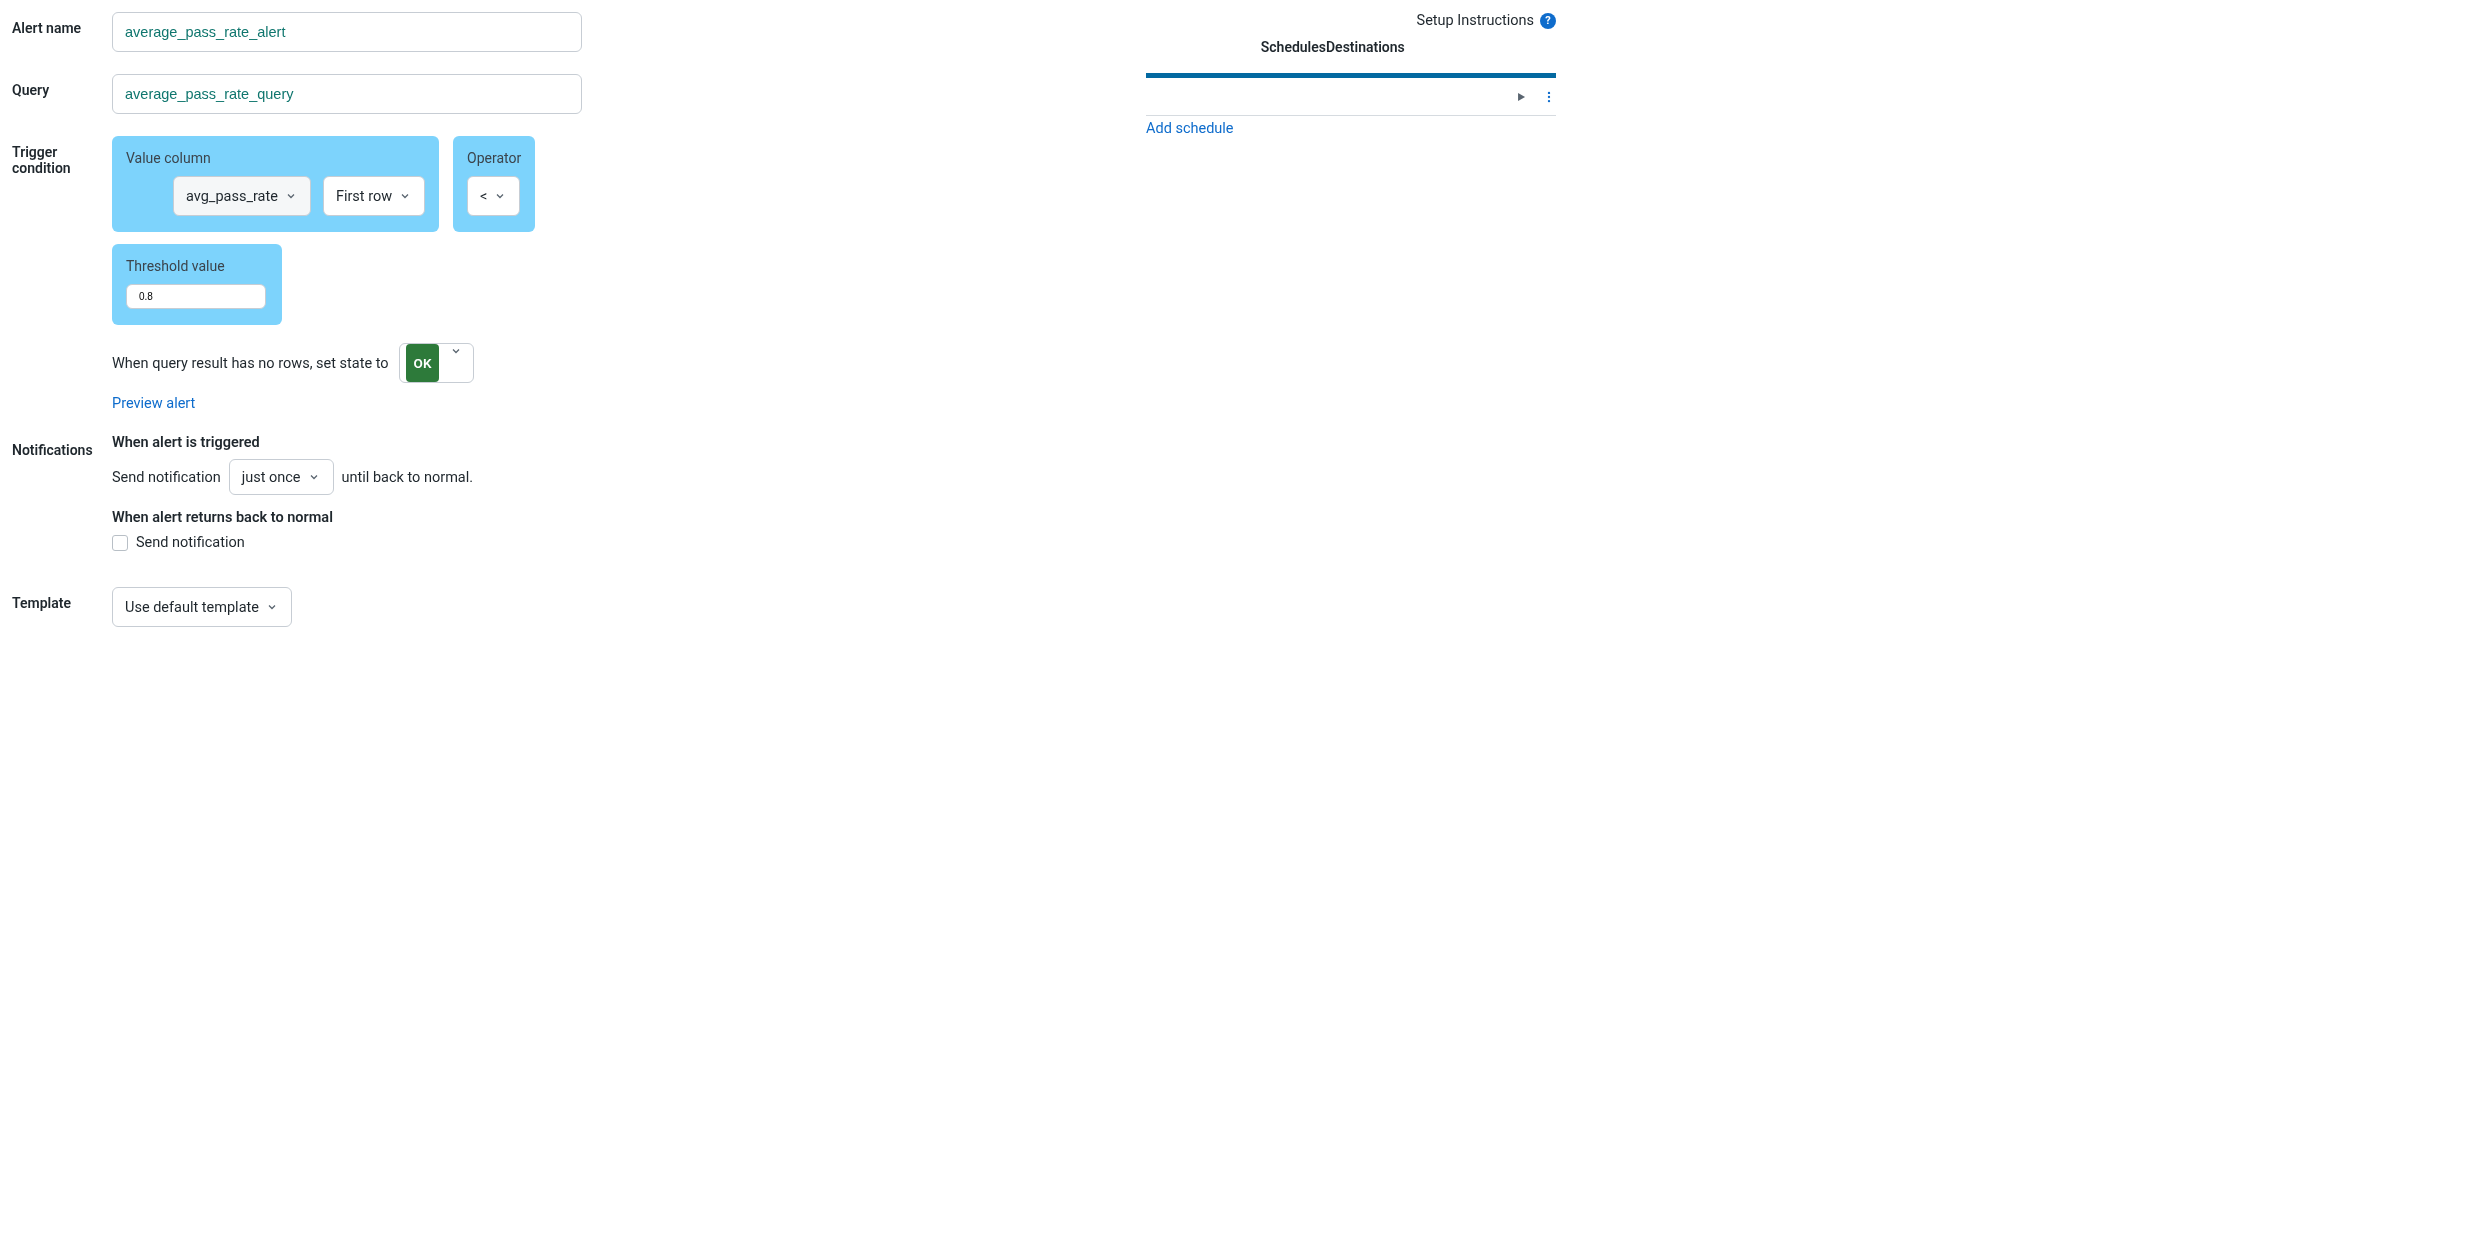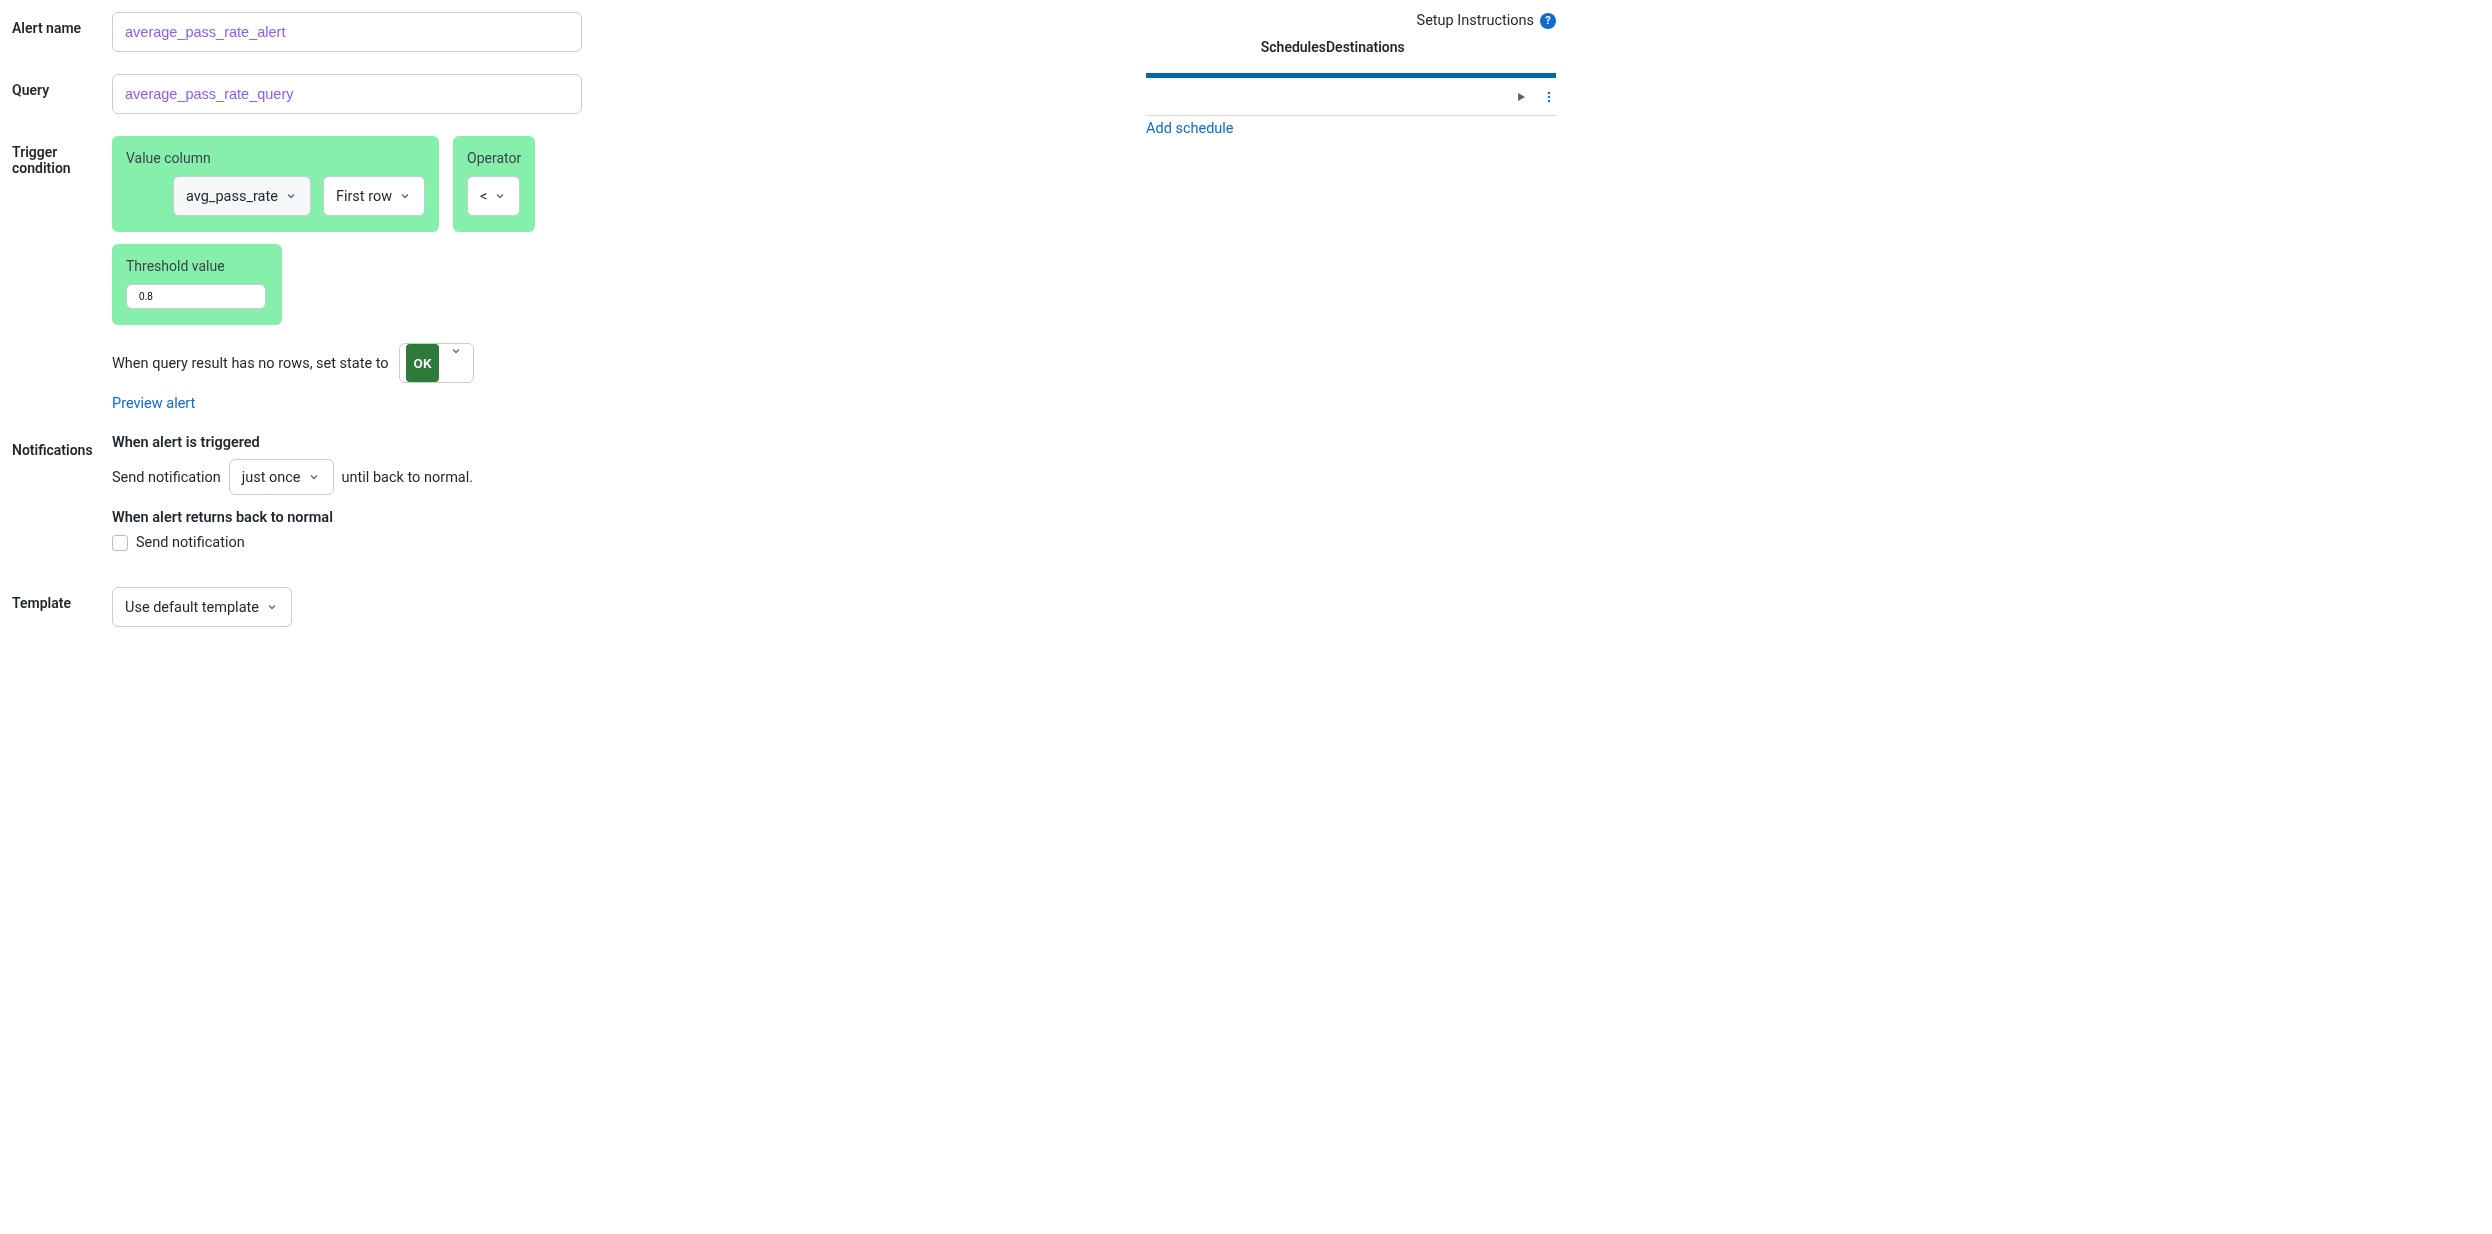--- a/index.html
+++ b/index.html
@@ -35,25 +35,25 @@
   .form-row > .control {
     flex: 1;
   }
   .text-input {
     width: 100%;
     height: 40px;
     border: 1px solid #c7cdd4;
     border-radius: 6px;
     padding: 0 12px;
     font-size: 14.5px;
-    color: #8b5cf6;
+    color: #0f766e;
     background: #fff;
   }
   .card {
-    background: #86efac;
+    background: #7dd3fc;
     border-radius: 6px;
     padding: 14px 14px 16px 14px;
     display: inline-block;
     vertical-align: top;
   }
   .card-label {
     font-size: 14px;
     color: #3b444c;
     margin-bottom: 10px;
   }

